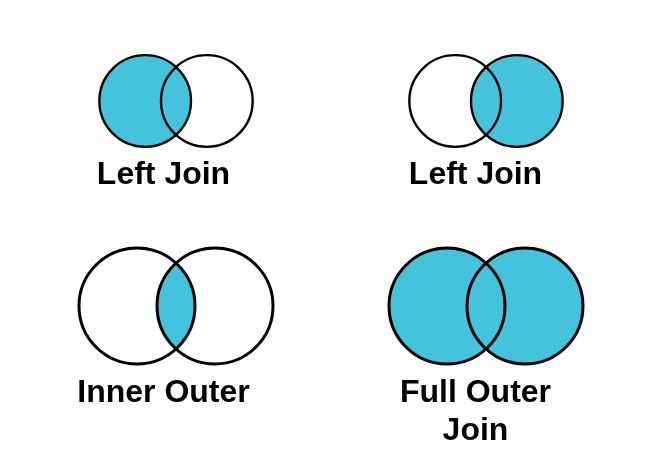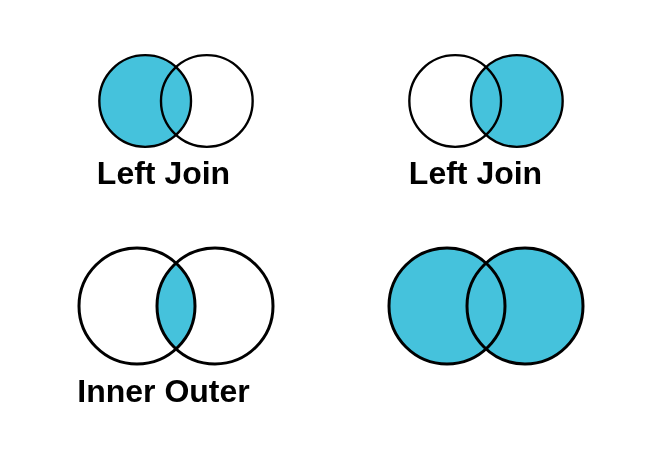--- a/index.html
+++ b/index.html
@@ -107,16 +107,17 @@
           <clipPath id="clip-right-3">
               <circle cx="160" cy="62" r="58"></circle>
             </clipPath>
         </defs>
         <circle cx="82" cy="62" r="58" class="fill-on"></circle>
         <circle cx="160" cy="62" r="58" class="fill-on"></circle>
         <circle cx="82" cy="62" r="58" clip-path="url(#clip-right-3)" class="fill-off"></circle>
         <circle class="outline" cx="82" cy="62" r="58"></circle>
         <circle class="outline" cx="160" cy="62" r="58"></circle>
       </svg>
+      <figcaption class="label">Full Outer Join</figcaption>
     </figure>
 
   </section>
 </main>
 
 </body></html>

